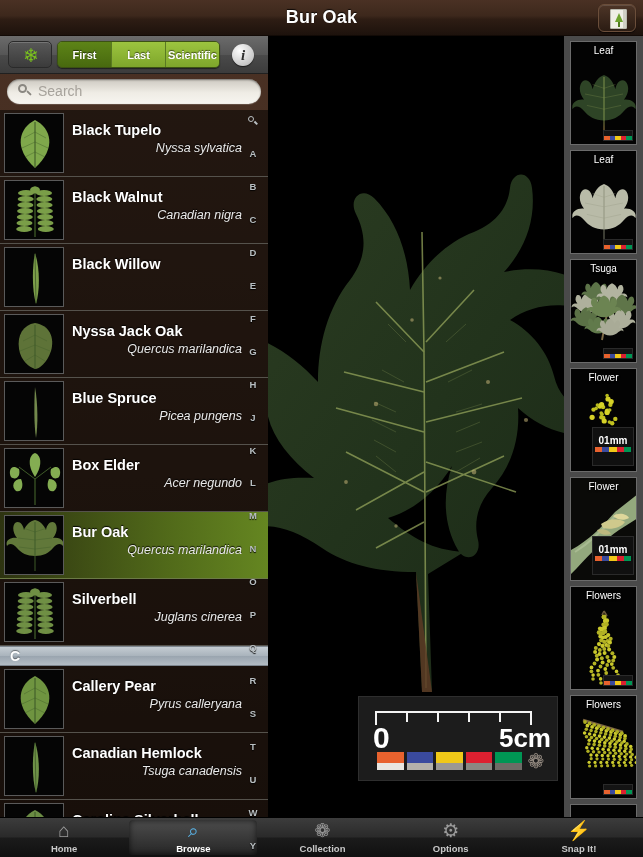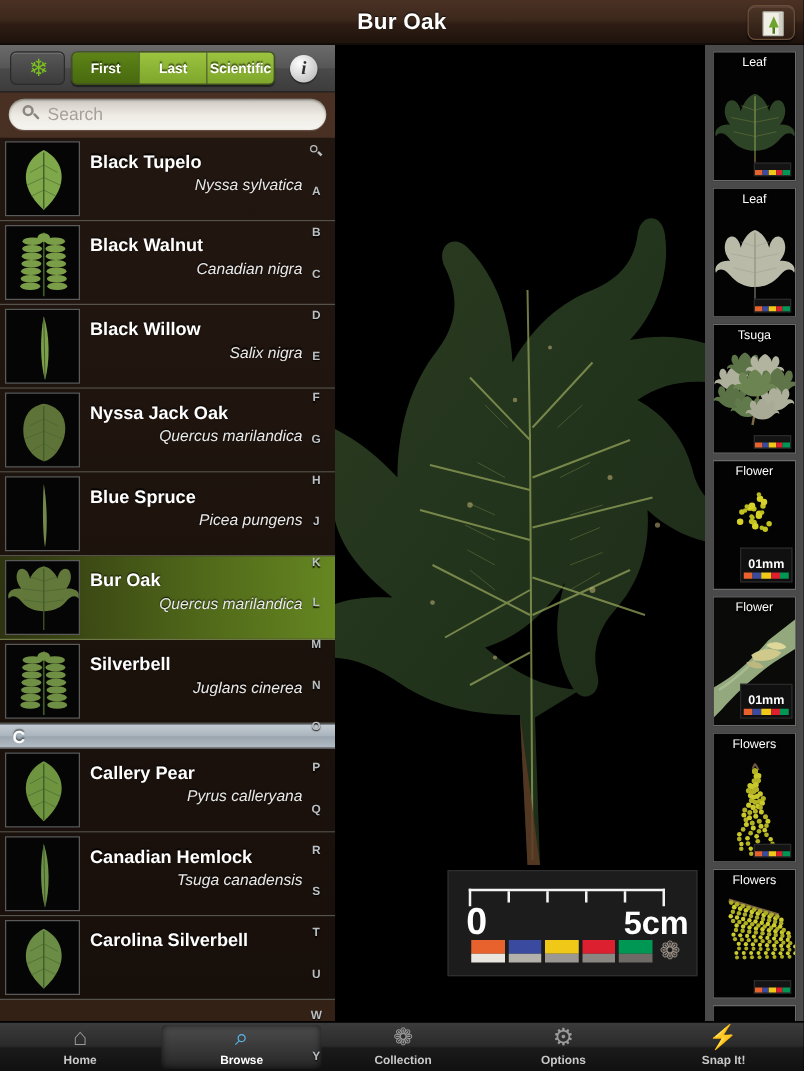--- a/index.html
+++ b/index.html
@@ -220,21 +220,21 @@
     color:#fff; font-size:10px; text-shadow:0 1px 2px rgba(0,0,0,.95);
     z-index:3;
   }
   .tcard .tart{ position:absolute; left:0; top:0; width:67px; height:104px; }
   .tcard .tscale{
     position:absolute; right:3px; bottom:3px; width:30px; height:11px;
     background:#141414; border:1px solid #2a2a2a; z-index:3;
     display:flex; align-items:flex-end;
   }
   .tcard .tscale .chip{ flex:1; height:4px; }
-  .tcard .tscale.big{ width:42px; height:28px; right:2px; bottom:5px;
+  .tcard .tscale.big{ width:42px; height:39px; right:2px; bottom:5px;
       display:block; background:#101010;}
   .tcard .tscale.big .mm{
     color:#fff; font-size:10px; font-weight:bold; text-align:center; line-height:11px;
     margin-top:7px;
   }
   .tcard .tscale.big .chips{ display:flex; height:5px; margin:1px 2px 0 2px;}
   .tcard .tscale.big .chips div{ flex:1; }
 
   
   .tabbar{
@@ -402,21 +402,20 @@
               <div class="sci">Canadian nigra</div>
             </div>
           </div>
           <div class="row">
             <div class="thumb"><svg viewBox="0 0 60 60" width="60" height="60">
                 <path d="M30 5 C35 20 35 42 31 56 C27 42 27 20 30 5 Z" fill="#7d9e4a"></path>
             <path d="M30 6 L31 55" stroke="#3f5b28" stroke-width="0.8" fill="none"></path>
               </svg></div>
             <div class="names">
               <div class="common">Black Willow</div>
-              <div class="sci">Salix nigra</div>
             </div>
           </div>
           <div class="row">
             <div class="thumb"><svg viewBox="0 0 60 60" width="60" height="60">
                 <path d="M30 8 C44 10 50 22 46 36 C42 48 34 54 30 54 C24 52 16 46 14 34 C12 20 18 10 30 8 Z" fill="#5e7338"></path>
             <path d="M30 10 L30 54" stroke="#3f5b28" stroke-width="1" fill="none"></path>
             <g stroke="#3f5b28" stroke-width=".6" opacity=".6" fill="none">
             <path d="M30 20 L18 26 M30 20 L42 26 M30 30 L15 36 M30 30 L45 36 M30 40 L20 46 M30 40 L40 46"></path>
                 </g>
               </svg></div>
@@ -425,20 +424,35 @@
               <div class="sci">Quercus marilandica</div>
             </div>
           </div>
           <div class="row">
             <div class="thumb"><svg viewBox="0 0 60 60" width="60" height="60">
                 <path d="M30 5 C33 22 33 44 31 56 C29 44 29 22 30 5 Z" fill="#73894c"></path>
               </svg></div>
             <div class="names">
               <div class="common">Blue Spruce</div>
               <div class="sci">Picea pungens</div>
+            </div>
+          </div>
+          <div class="row">
+            <div class="thumb"><svg viewBox="0 0 60 60" width="60" height="60">
+                <path d="M30 30 L30 56" stroke="#3f5b28" stroke-width="1.2" fill="none"></path>
+            <path d="M30 30 L14 18 M30 30 L46 18" stroke="#3f5b28" stroke-width="1" fill="none"></path>
+            <path d="M30 28 C38 16 36 6 30 4 C24 6 22 16 30 28 Z" fill="#84ad52"></path>
+            <path d="M14 20 C6 14 3 22 6 28 C11 32 16 27 14 20 Z" fill="#84ad52"></path>
+            <path d="M46 20 C54 14 57 22 54 28 C49 32 44 27 46 20 Z" fill="#84ad52"></path>
+            <path d="M16 30 C8 30 6 38 11 42 C17 44 19 36 16 30 Z" fill="#84ad52"></path>
+            <path d="M44 30 C52 30 54 38 49 42 C43 44 41 36 44 30 Z" fill="#84ad52"></path>
+              </svg></div>
+            <div class="names">
+              <div class="common">Box Elder</div>
+              <div class="sci">Acer negundo</div>
             </div>
           </div>
           <div class="row sel">
             <div class="thumb"><svg viewBox="0 0 60 60" width="60" height="60">
                 <path d="M30 56 L30 40 C22 40 16 37 12 32 C8 27 4 27 2 30 C0 25 5 21 12 22
              C8 17 7 11 10 7 C14 4 18 8 19 14 C21 9 25 5 30 4 C35 5 39 9 41 14
              C42 8 46 4 50 7 C53 11 52 17 48 22 C55 21 60 25 58 30 C56 27 52 27 48 32
              C44 37 38 40 30 40 Z" fill="#61783a"></path>
             <path d="M30 6 L30 55" stroke="#3f5b28" stroke-width="1" fill="none"></path>
             <g stroke="#3f5b28" stroke-width=".6" opacity=".65" fill="none">

